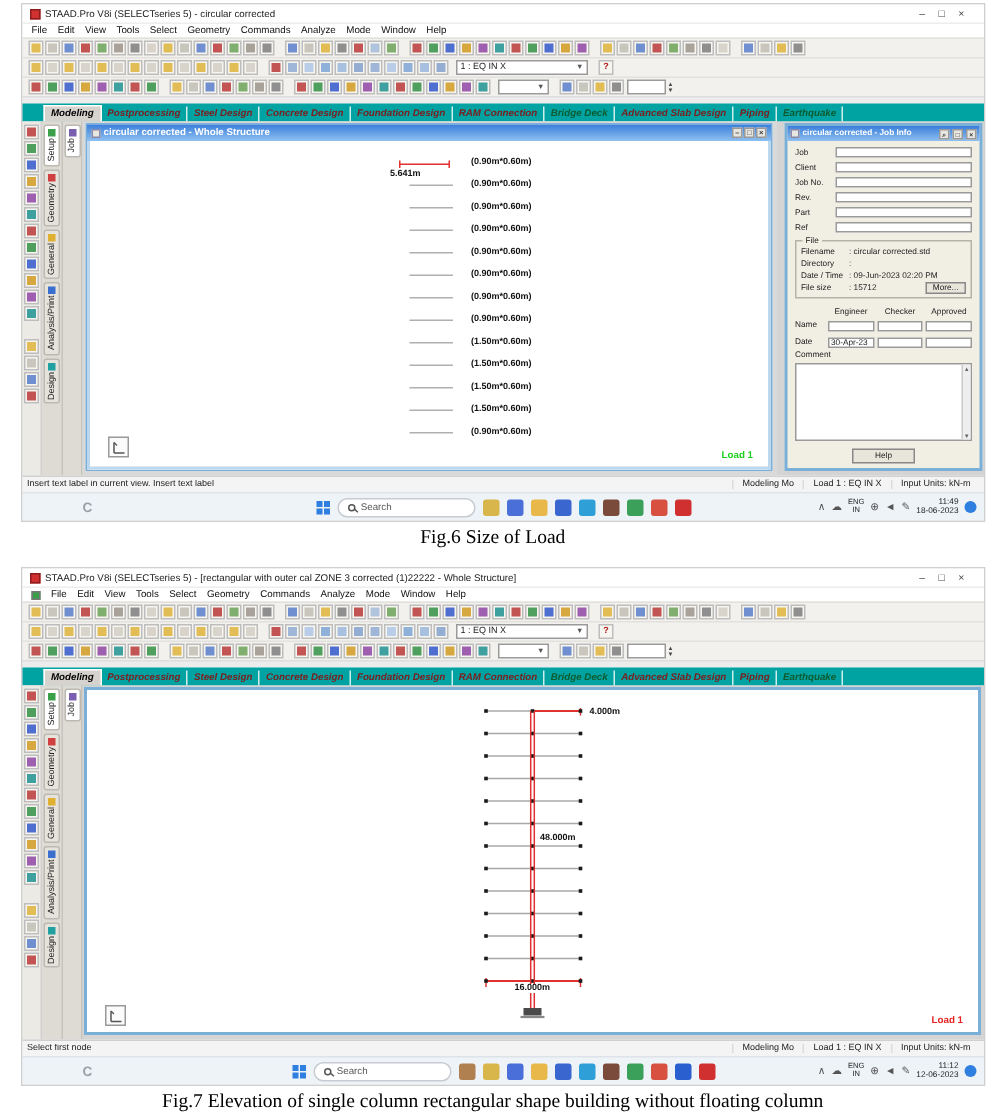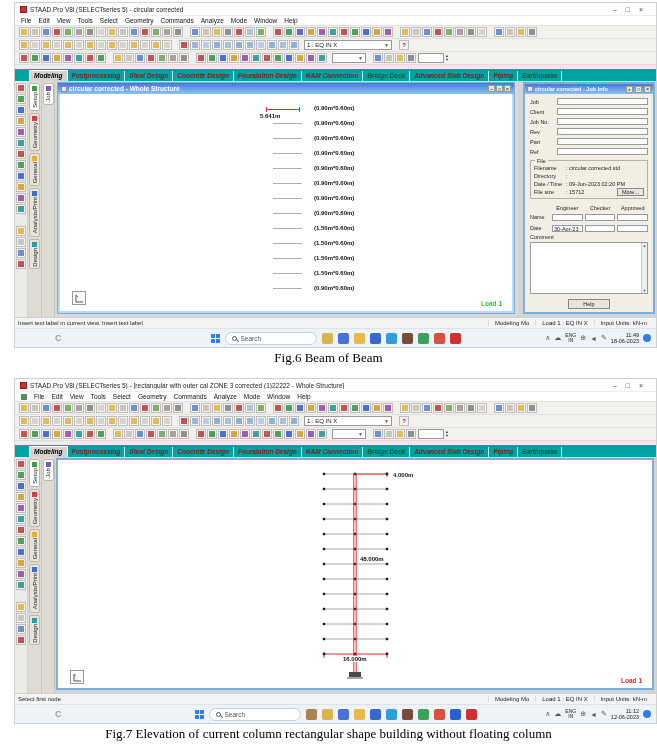--- a/index.html
+++ b/index.html
@@ -761,21 +761,21 @@
       <span class="lang"><span>ENG</span><br><span>IN</span></span>
       <span class="gl">⊕</span>
       <span class="gl">◄</span>
       <span class="gl">✎</span>
       <span class="clock"><span>11:49</span><br><span>18-06-2023</span></span>
       <span class="badge"></span>
     </span>
   </div>
 </div>
 
-<div class="caption" id="cap6">Fig.6 Beam of Beam</div>
+<div class="caption" id="cap6">Fig.6 Size of Load</div>
 
 <div class="shot" id="shot2">
   <div class="titlebar">
     <span class="app-ico"></span>
     <span class="title">STAAD.Pro V8i (SELECTseries 5) - [rectangular with outer cal ZONE 3 corrected (1)22222 - Whole Structure]</span>
     <span class="winctl">
         <span>–</span>
         <span>□</span>
         <span>×</span>
       </span>
@@ -1356,13 +1356,13 @@
       <span class="lang"><span>ENG</span><br><span>IN</span></span>
       <span class="gl">⊕</span>
       <span class="gl">◄</span>
       <span class="gl">✎</span>
       <span class="clock"><span>11:12</span><br><span>12-06-2023</span></span>
       <span class="badge"></span>
     </span>
   </div>
 </div>
 
-<div class="caption" id="cap7">Fig.7 Elevation of current column rectangular shape building without floating column</div>
+<div class="caption" id="cap7">Fig.7 Elevation of single column rectangular shape building without floating column</div>
 
 </body></html>

